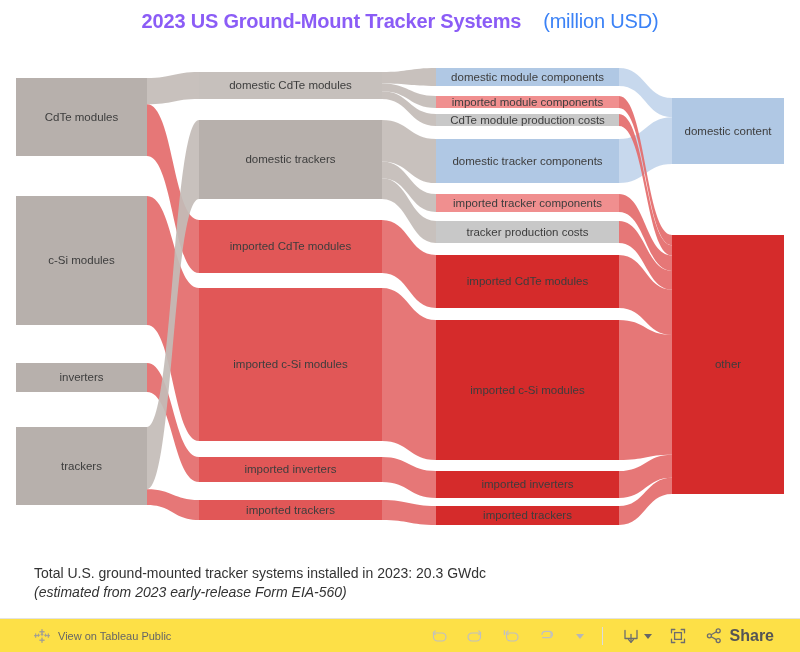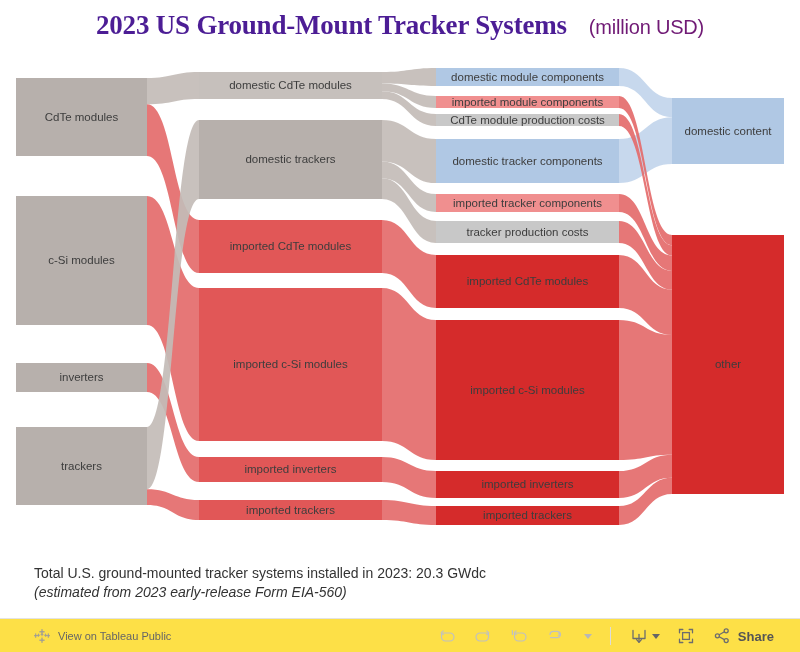--- a/index.html
+++ b/index.html
@@ -10,24 +10,24 @@
     -webkit-font-smoothing:antialiased;
   }
   .viz{position:relative;width:800px;height:652px;}
 
   
   .title-row{
     position:absolute;left:0;top:10px;width:800px;
     text-align:center;white-space:nowrap;
   }
   .title-main{
-    font-size:27px;font-weight:bold;color:#4c1d95;letter-spacing:-0.2px;font-family:Liberation Serif, serif;
+    font-size:20px;font-weight:bold;color:#8b5cf6;letter-spacing:-0.2px;
   }
   .title-sub{
-    font-size:20px;font-weight:normal;color:#701a75;letter-spacing:-0.2px;
+    font-size:20px;font-weight:normal;color:#3b82f6;letter-spacing:-0.2px;
     margin-left:22px;
   }
 
   
   .sankey{position:absolute;left:0;top:58px;width:800px;height:478px;}
   svg.sankey-svg{display:block;width:800px;height:478px;}
 
   .node-label{
     font-size:11.5px;
     fill:#3d3d3d;
@@ -68,21 +68,21 @@
   .tb-sep{
     width:1px;height:18px;background:#dcdcdc;margin:0 10px;
   }
   .caret{
     width:0;height:0;border-left:4px solid transparent;
     border-right:4px solid transparent;border-top:5px solid #b7b7b7;
     margin-left:3px;
   }
   .caret.dark{border-top-color:#666666;}
   .share-label{
-    font-size:13px;font-weight:bold;color:#555555;margin-left:6px;
+    font-size:16px;font-weight:bold;color:#555555;margin-left:6px;
   }
 </style>
 </head>
 <body>
 
 <div class="viz">
 
   <div class="title-row">
     <span class="title-main">2023 US Ground-Mount Tracker Systems</span><span class="title-sub">(million USD)</span>
   </div>

